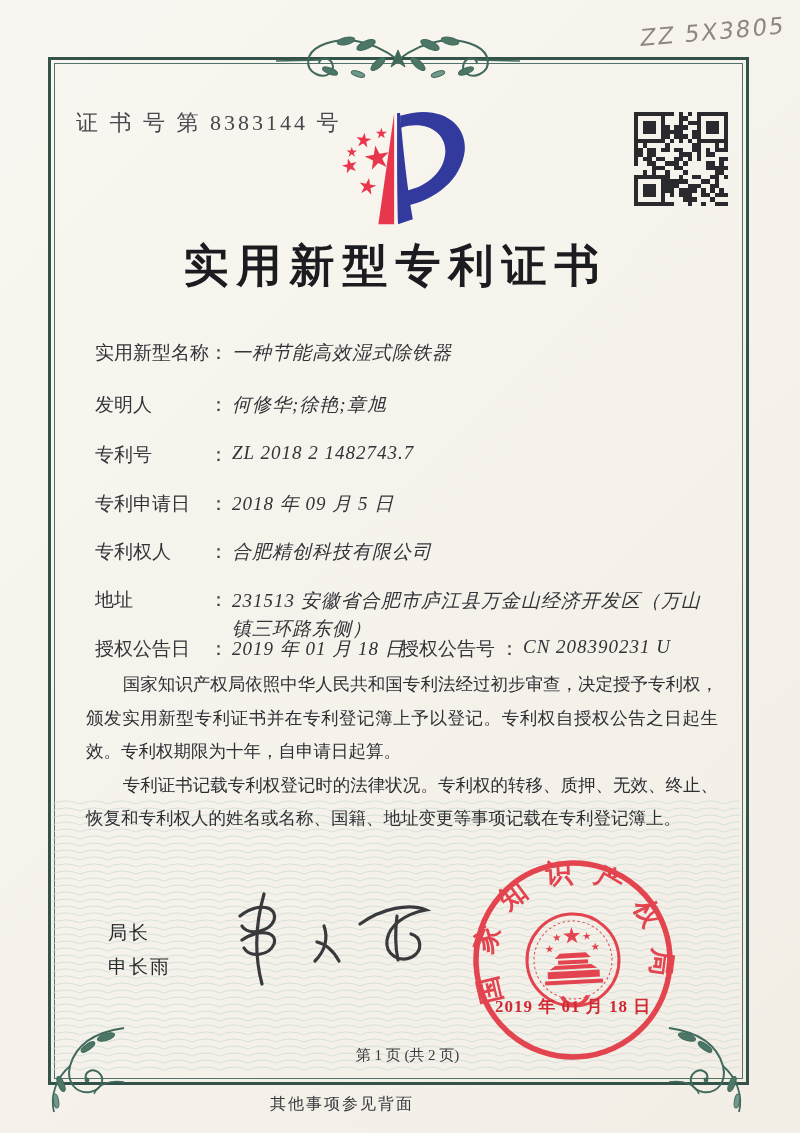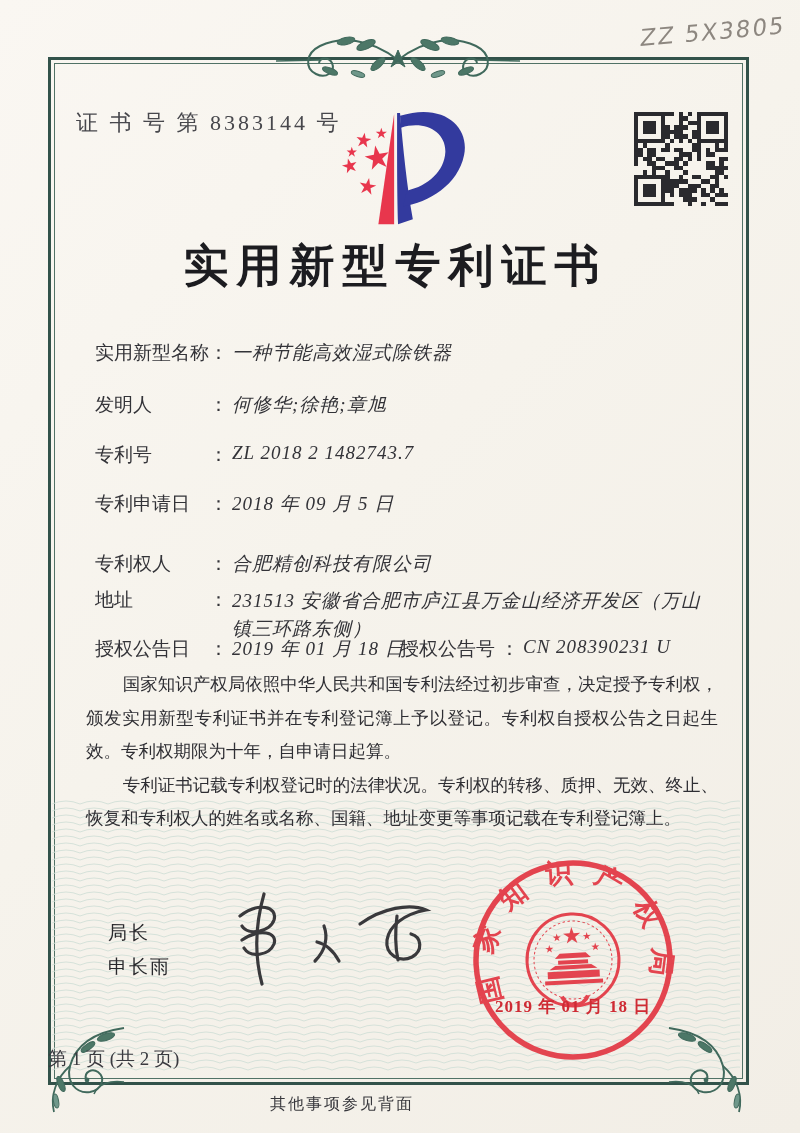--- a/index.html
+++ b/index.html
@@ -32,21 +32,21 @@
   
   .paras{left:86px;top:668px;width:632px;font-size:17.5px;line-height:1.92;
     text-align:justify;color:#2e2e33;}
   .paras p{margin:0;text-indent:2.1em;}
   
   .sig-title{left:108px;top:920px;font-size:19px;color:#28282c;letter-spacing:2px;}
   .sig-name{left:108px;top:954px;font-size:19px;color:#28282c;letter-spacing:2px;}
   
   .seal-date{left:470px;top:995px;width:206px;text-align:center;font-size:17px;
     color:#cf2b34;letter-spacing:1px;font-weight:600;}
-  .page-info{left:48px;top:1046px;width:695px;font-size:19px;color:#3a3a40;}
+  .page-info{left:60px;top:1046px;width:695px;text-align:center;font-size:15px;color:#3a3a40;}
   .back-note{left:0;top:1094px;width:684px;text-align:center;font-size:16px;
     color:#38383d;letter-spacing:2px;}
   
   .waves path{stroke:#d6e2da;stroke-width:1;fill:none;}
   .qr rect{fill:#2a2a2e;}
   .flourish path,.flourish ellipse{stroke:#40695c;}
   .corner-right{transform:scaleX(-1);}
 </style>
 </head>
 <body>
@@ -406,21 +406,21 @@
   </div>
   <div class="field-row" style="top:392px;">
     <span class="flabel">发明人</span><span class="colon">：</span><span class="fvalue">何修华;徐艳;章旭</span>
   </div>
   <div class="field-row" style="top:442px;">
     <span class="flabel">专利号</span><span class="colon">：</span><span class="fvalue">ZL 2018 2 1482743.7</span>
   </div>
   <div class="field-row" style="top:491px;">
     <span class="flabel">专利申请日</span><span class="colon">：</span><span class="fvalue">2018 年 09 月 5 日</span>
   </div>
-  <div class="field-row" style="top:539px;margin-top:12px;">
+  <div class="field-row" style="top:539px;">
     <span class="flabel">专利权人</span><span class="colon">：</span><span class="fvalue">合肥精创科技有限公司</span>
   </div>
   <div class="field-row" style="top:587px;">
     <span class="flabel">地址</span><span class="colon">：</span><span class="fvalue wrap">231513 安徽省合肥市庐江县万金山经济开发区（万山镇三环路东侧）</span>
   </div>
   <div class="field-row" style="top:636px;">
     <span class="flabel">授权公告日</span><span class="colon">：</span><span class="fvalue">2019 年 01 月 18 日</span>
     <span class="grant2">
       <span class="flabel small">授权公告号</span><span class="colon">：</span><span class="fvalue">CN 208390231 U</span>
     </span>

